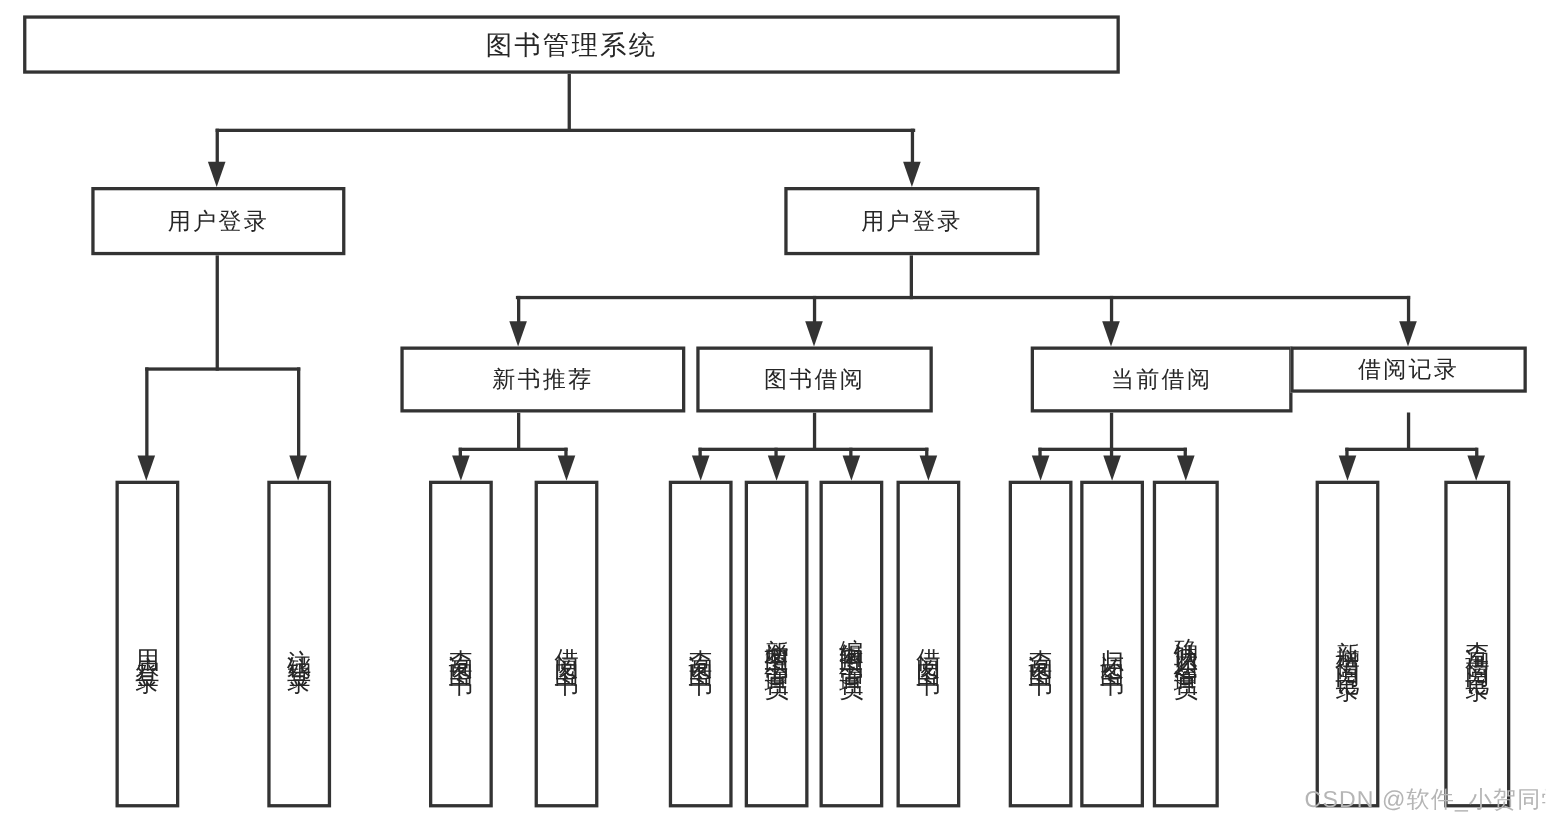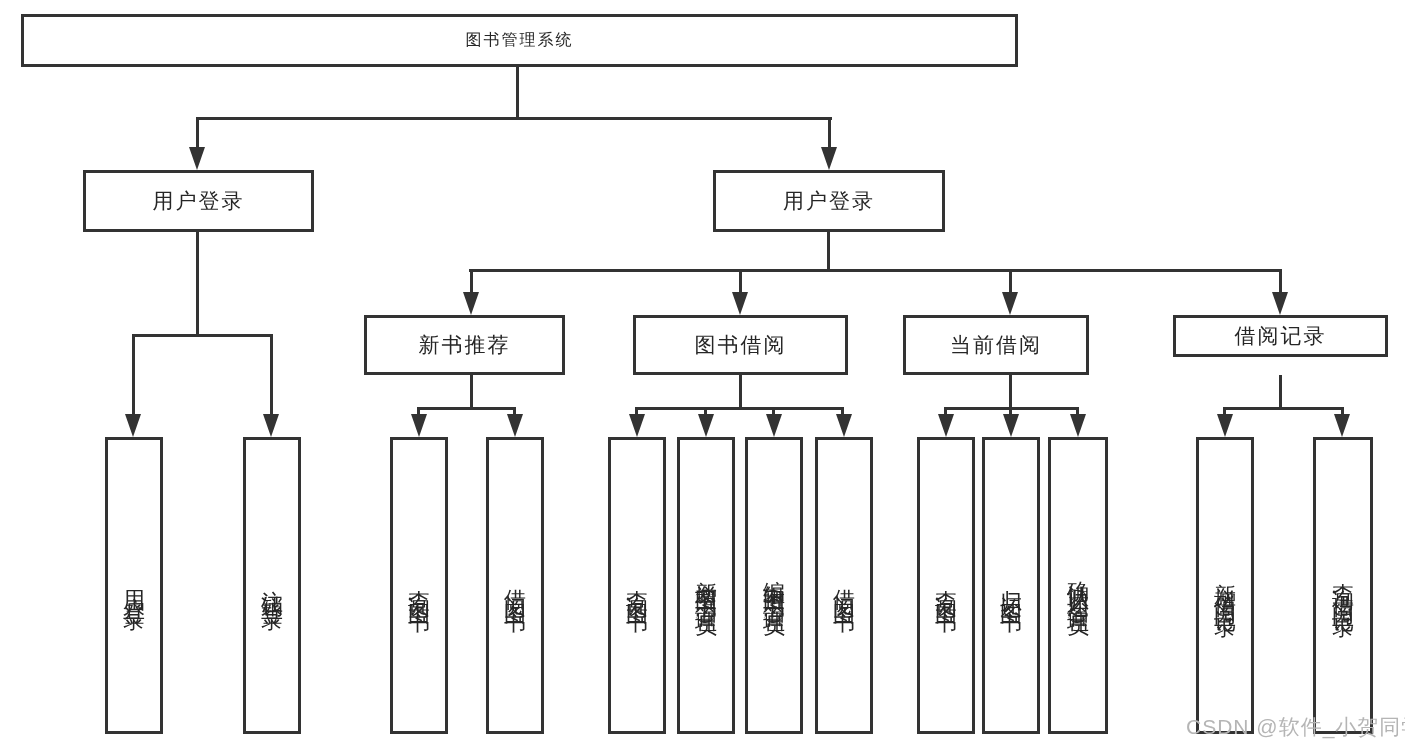--- a/index.html
+++ b/index.html
@@ -16,21 +16,21 @@
     box-sizing:border-box;
     background:#ffffff;
     border:3px solid #333333;
     display:flex;
     align-items:center;
     justify-content:center;
     text-align:center;
     z-index:2;
   }
   .hbox{font-size:21px;letter-spacing:2px;}
-  .rootbox{font-size:16px;letter-spacing:2px;}
+  .rootbox{font-size:24px;letter-spacing:2px;}
   .leaf{
     writing-mode:vertical-rl;
     text-orientation:mixed;
     font-size:22px;
     letter-spacing:7px;
     line-height:1;
     z-index:2;
   }
   .leaf.tight{letter-spacing:5px;}
   .vline,.hline{position:absolute;background:#333333;z-index:1;}
@@ -55,23 +55,23 @@
 </head>
 <body>
 
 <div id="canvas">
 
   <div class="box rootbox" style="left:21px;top:14px;width:997px;height:53px;">图书管理系统</div>
 
   <div class="box hbox" style="left:83px;top:170px;width:231px;height:62px;">用户登录</div>
   <div class="box hbox" style="left:713px;top:170px;width:232px;height:62px;">用户登录</div>
 
-  <div class="box hbox" style="left:364px;top:315px;width:201px;height:60px;">新书推荐</div>
+  <div class="box hbox" style="left:364px;top:315px;width:259px;height:60px;">新书推荐</div>
   <div class="box hbox" style="left:633px;top:315px;width:215px;height:60px;">图书借阅</div>
-  <div class="box hbox" style="left:903px;top:315px;width:186px;height:60px;">当前借阅</div>
+  <div class="box hbox" style="left:937px;top:315px;width:238px;height:60px;">当前借阅</div>
   <div class="box hbox" style="left:1173px;top:315px;width:215px;height:42px;">借阅记录</div>
 
   <div class="box leaf" style="left:105px;top:437px;width:58px;height:297px;">用户登录</div>
   <div class="box leaf" style="left:243px;top:437px;width:58px;height:297px;">注销登录</div>
 
   <div class="box leaf" style="left:390px;top:437px;width:58px;height:297px;">查询图书</div>
   <div class="box leaf" style="left:486px;top:437px;width:58px;height:297px;">借阅图书</div>
 
   <div class="box leaf" style="left:608px;top:437px;width:58px;height:297px;">查询图书</div>
   <div class="box leaf tight" style="left:677px;top:437px;width:58px;height:297px;">新增图书（管理员）</div>

